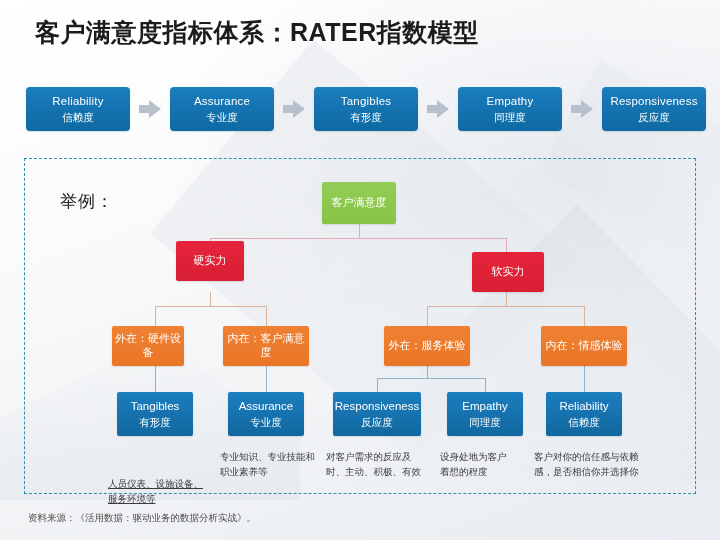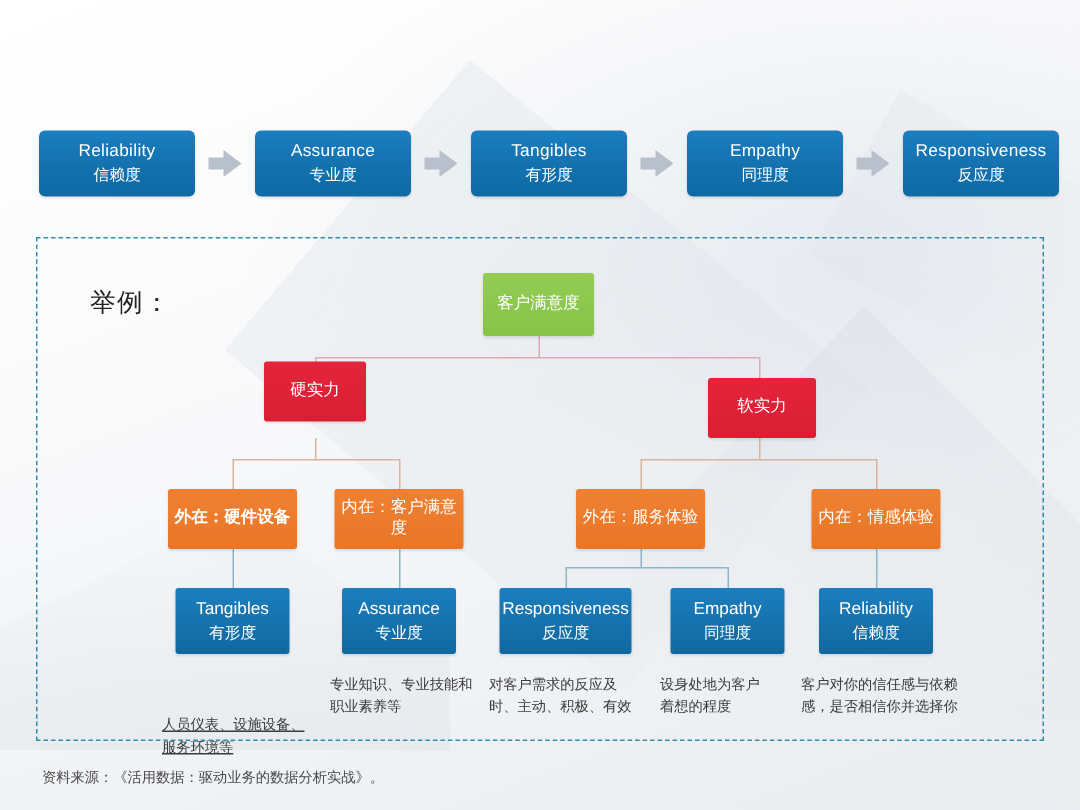--- a/index.html
+++ b/index.html
@@ -129,20 +129,21 @@
 </head>
 <body>
 
 <div id="slide">
 
   <div class="bg-shape bg-s1"></div>
   <div class="bg-shape bg-s2"></div>
   <div class="bg-shape bg-s3"></div>
   <div class="bg-shape bg-s4"></div>
 
+  <div id="title">客户满意度指标体系：RATER指数模型</div>
 
   <div id="rater-strip">
     <div class="rater-box">
       <span class="en">Reliability</span>
       <span class="cn">信赖度</span>
     </div>
     <div class="rater-arrow"></div>
     <div class="rater-box">
       <span class="en">Assurance</span>
       <span class="cn">专业度</span>
@@ -196,21 +197,21 @@
     <span class="single">客户满意度</span>
   </div>
 
   <div class="node red" style="left:176px;top:241px;width:68px;height:40px;">
     <span class="single">硬实力</span>
   </div>
   <div class="node red" style="left:472px;top:252px;width:72px;height:40px;">
     <span class="single">软实力</span>
   </div>
 
-  <div class="node orange" style="left:112px;top:326px;width:86px;height:40px;font-weight:bold;">
+  <div class="node orange" style="left:112px;top:326px;width:72px;height:40px;">
     <span class="single">外在：硬件设备</span>
   </div>
   <div class="node orange" style="left:223px;top:326px;width:86px;height:40px;">
     <span class="single">内在：客户满意度</span>
   </div>
   <div class="node orange" style="left:384px;top:326px;width:86px;height:40px;">
     <span class="single">外在：服务体验</span>
   </div>
   <div class="node orange" style="left:541px;top:326px;width:86px;height:40px;">
     <span class="single">内在：情感体验</span>

